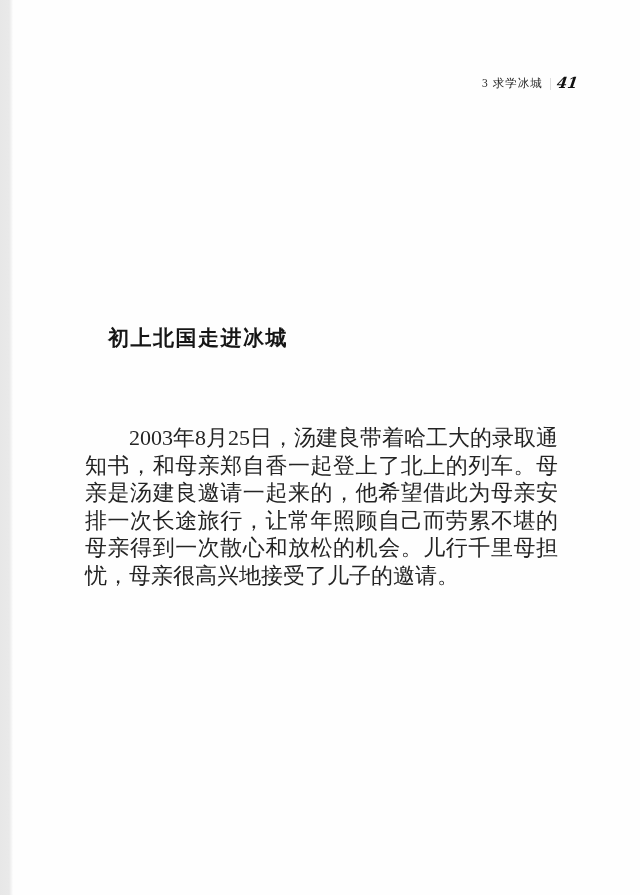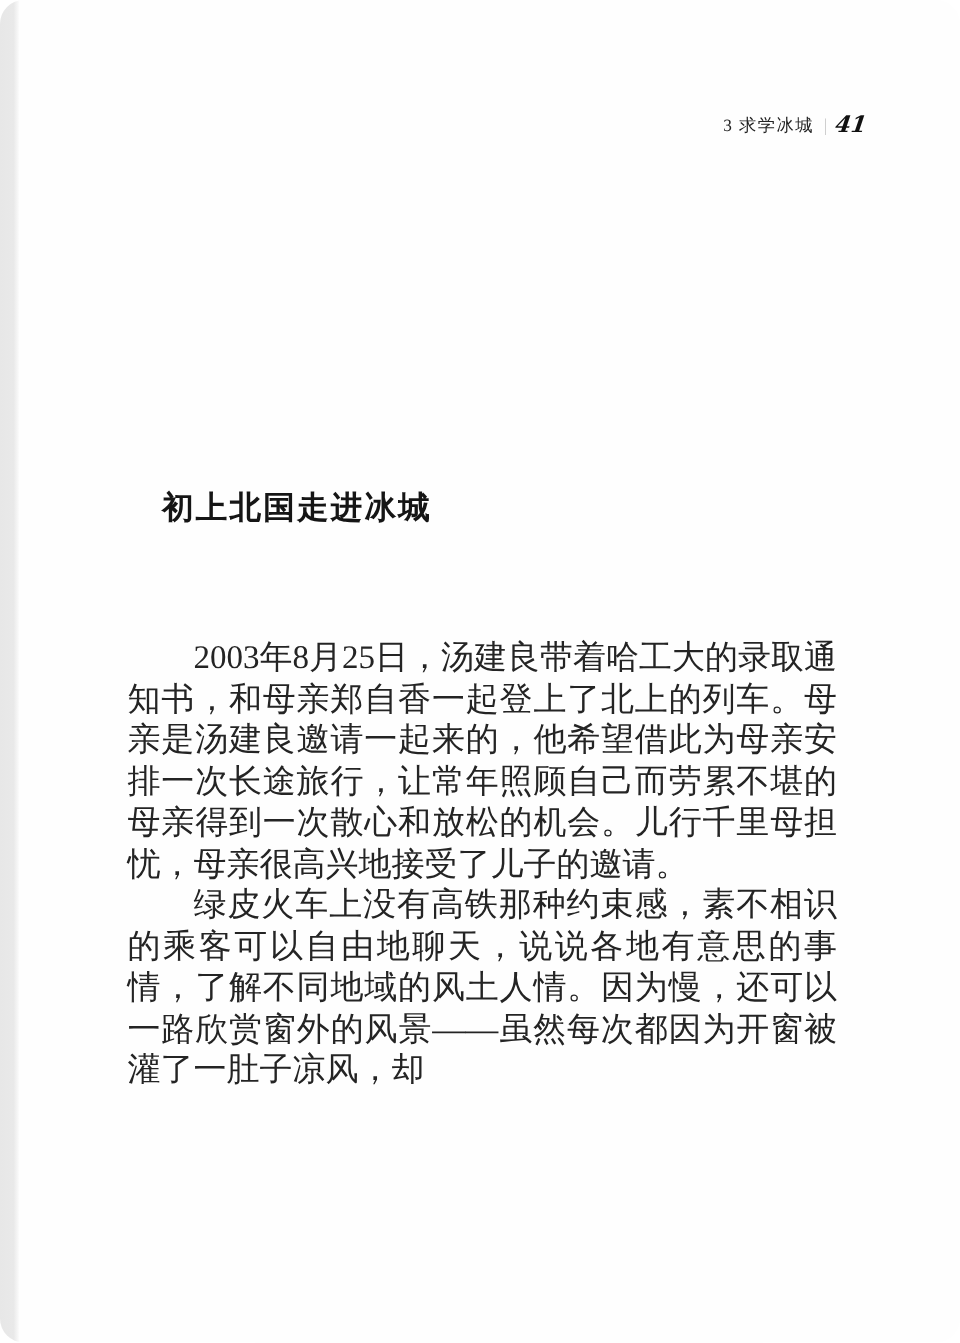--- a/index.html
+++ b/index.html
@@ -8,21 +8,20 @@
     background: #ffffff;
   }
   .page {
     position: relative;
     width: 640px;
     height: 895px;
     background: #fefefe;
     overflow: hidden;
     font-family: "Liberation Serif", serif;
     color: #1f1f1f;
-    border-radius: 16px;
   }
   
   .edge-strip {
     position: absolute;
     left: 0;
     top: 0;
     width: 13px;
     height: 100%;
     background: linear-gradient(to right, #e7e7e7 0%, #e9e9e9 70%, #f6f6f6 90%, #fefefe 100%);
   }
@@ -92,16 +91,15 @@
   <div class="running-head">
     <span class="chapter-label">3 求学冰城</span>
     <span class="separator">|</span>
     <span class="page-number">41</span>
   </div>
 
   <h1 class="section-heading" style="margin:4px;">初上北国走进冰城</h1>
 
   <div class="body-text">
     <p>2003年8月25日，汤建良带着哈工大的录取通知书，和母亲郑自香一起登上了北上的列车。母亲是汤建良邀请一起来的，他希望借此为母亲安排一次长途旅行，让常年照顾自己而劳累不堪的母亲得到一次散心和放松的机会。儿行千里母担忧，母亲很高兴地接受了儿子的邀请。</p>
-    <p>绿皮火车上没有高铁那种约束感，素不相识的乘客可以自由地聊天，说说各地有意思的事情，了解不同地域的风土人情。因为慢，还可以一路欣赏窗外的风景——虽然每次都因为开窗被灌了一肚子凉风，却</p>
   </div>
 
 </div>
 
 </body></html>

